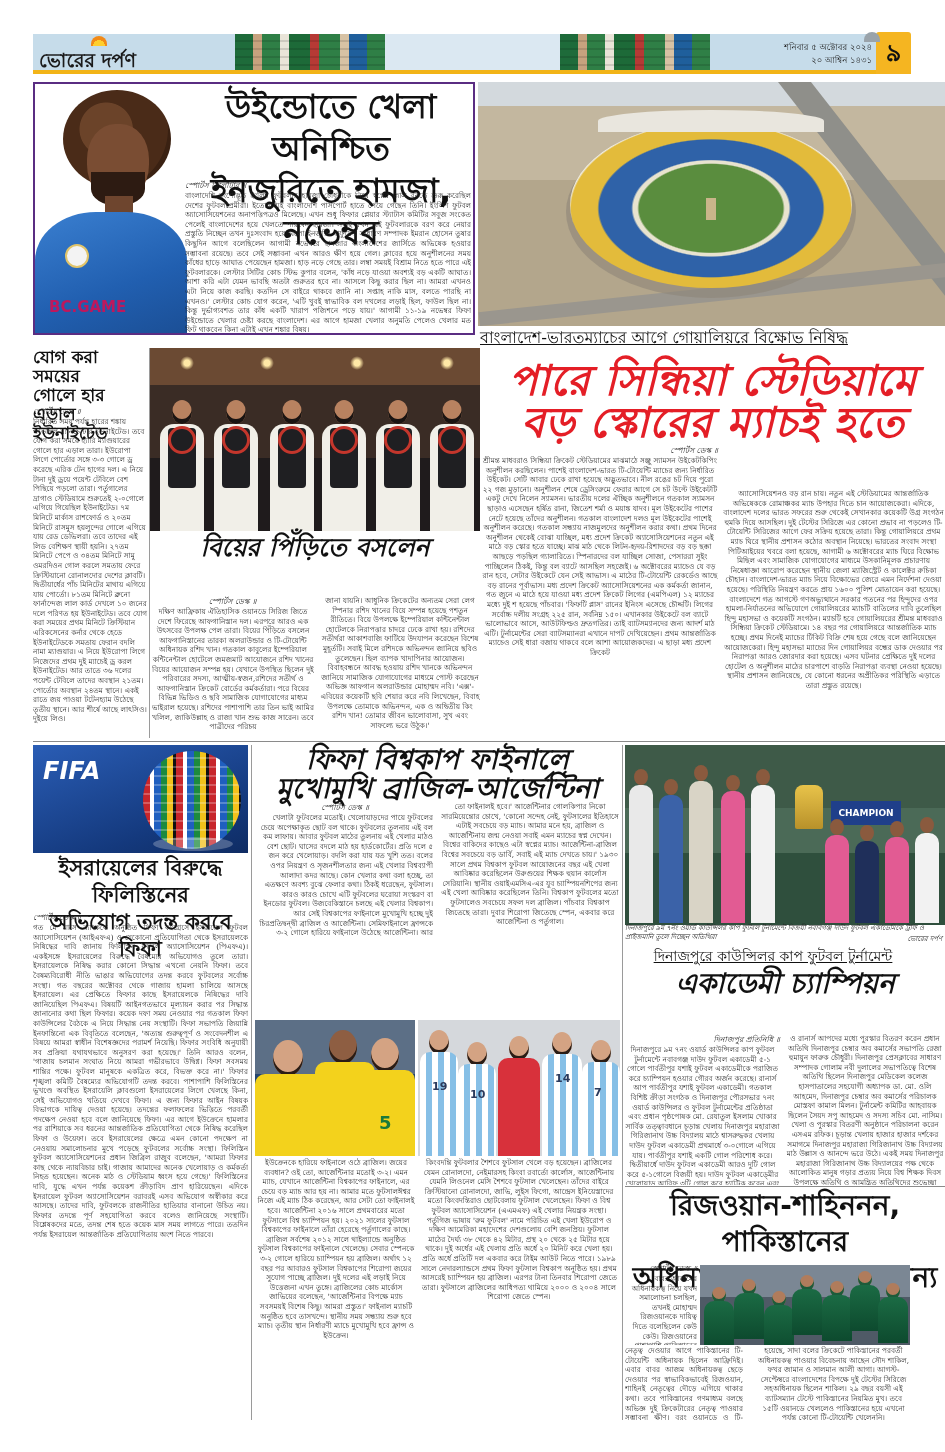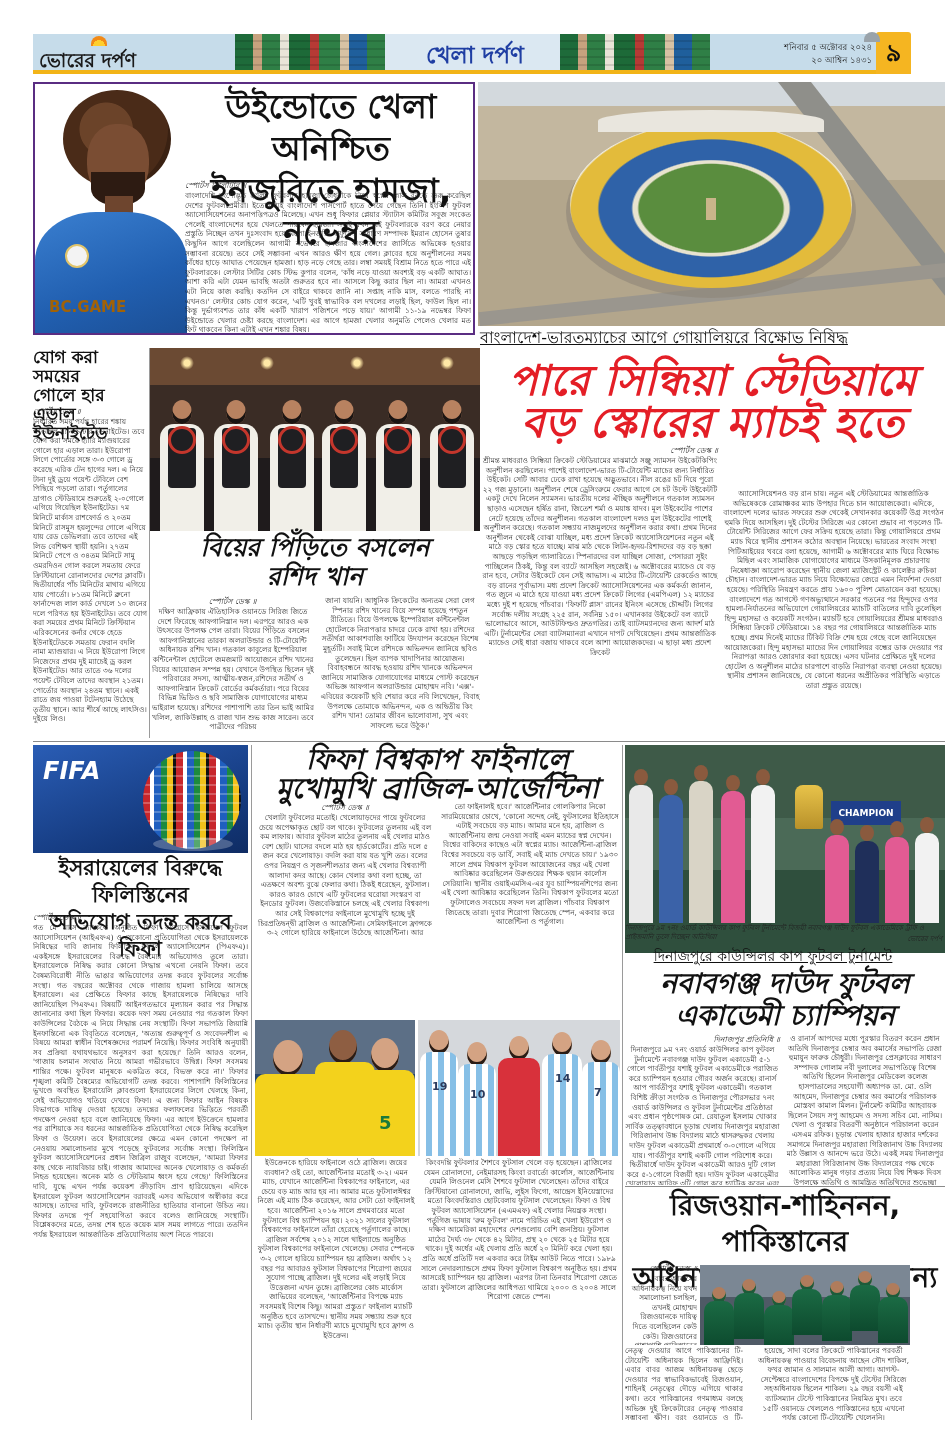--- a/index.html
+++ b/index.html
@@ -28,21 +28,21 @@
 
   
   .hamza-box { left: 33px; top: 82px; width: 442px; height: 253px; border: 2px solid #5a2d82; overflow: hidden; background: #fff; }
   .hamza-photo { left: 0; top: 0; width: 152px; height: 249px; background: #ffffff; overflow: hidden; }
   .hamza-hair { left: 28px; top: 6px; width: 108px; height: 98px; border-radius: 50%; background: radial-gradient(circle at 40% 40%, #6b4329 0 30%, #4a2b18 31% 70%, #3a2112 71%); }
   .hamza-face { left: 52px; top: 40px; width: 62px; height: 78px; border-radius: 45% 45% 48% 48%; background: #7a4d33; }
   .hamza-beard { left: 56px; top: 88px; width: 54px; height: 34px; border-radius: 0 0 50% 50%; background: #2d1b12; }
   .hamza-neck { left: 70px; top: 112px; width: 28px; height: 22px; background: #6e452e; }
   .hamza-jersey { left: 0; top: 128px; width: 152px; height: 121px; border-radius: 40% 40% 0 0; background: linear-gradient(160deg, #3a7fd0, #215fb0 60%, #1b4f96); }
   .hamza-badge { left: 30px; top: 160px; width: 24px; height: 24px; border-radius: 50%; background: #f3f3f3; border: 2px solid #e0c46a; }
-  .hamza-sponsor { left: 14px; top: 214px; font-weight: bold; font-size: 15px; color: #a16207; white-space: nowrap; }
+  .hamza-sponsor { left: 14px; top: 214px; font-weight: bold; font-size: 15px; color: #be185d; white-space: nowrap; }
   .hamza-headline { left: 154px; top: 2px; width: 284px; font-size: 33px; line-height: 42px; }
   .hamza-byline { left: 150px; top: 96px; }
   .hamza-body { left: 150px; top: 107px; width: 286px; height: 142px; }
 
   
   .stadium-photo { left: 478px; top: 82px; width: 467px; height: 244px; overflow: hidden;
       background: linear-gradient(180deg, #d3d9dd 0 10%, #c3b79f 10% 40%, #b3a68c 40% 100%); }
   .stadium-road { left: 300px; top: 0; width: 26px; height: 300px; background: #8f8f8a; transform: rotate(-38deg); transform-origin: top left; }
   .stadium-road2 { left: 0; top: 205px; width: 480px; height: 14px; background: #9a968e; transform: rotate(-6deg); }
   .stadium-shadow { left: 88px; top: 44px; width: 290px; height: 172px; border-radius: 50%; background: #8d8578; opacity: 0.6; }
@@ -85,37 +85,37 @@
         repeating-linear-gradient(0deg, rgba(255,255,255,0.25) 0 2px, transparent 2px 9px),
         repeating-linear-gradient(90deg, #c8262b 0 7px, #ffffff 7px 11px, #1f5fbf 11px 18px, #1c8a3f 18px 24px, #f2c21b 24px 30px, #111111 30px 33px); }
   .fifa-reflection { left: 120px; top: 92px; width: 80px; height: 14px; border-radius: 50%; background: rgba(255,255,255,0.25); }
   .israel-headline { left: 33px; top: 855px; width: 215px; font-size: 21px; line-height: 27px; }
   .israel-byline { left: 33px; top: 912px; }
   .israel-body { left: 33px; top: 923px; width: 215px; height: 497px; }
 
   
   .futsal-headline { left: 255px; top: 745px; width: 365px; font-size: 28px; line-height: 29px; font-style: italic; }
   .futsal-byline { left: 257px; top: 802px; width: 176px; text-align: center; }
-  .futsal-col1 { left: 257px; top: 813px; width: 176px; height: 205px; text-align: center; }
+  .futsal-col1 { left: 257px; top: 813px; width: 176px; height: 205px; text-align: right; }
   .futsal-col2 { left: 440px; top: 802px; width: 180px; height: 216px; text-align: center; }
   .brazil-photo { left: 255px; top: 1020px; width: 160px; height: 136px; overflow: hidden; background: linear-gradient(180deg, #5c6f86 0 40%, #26466f 40% 100%); }
   .argentina-photo { left: 418px; top: 1020px; width: 202px; height: 136px; overflow: hidden; background: #d5d8dc; }
   .player { position: absolute; }
   .player .head { position: absolute; border-radius: 50%; background: #d4a383; box-shadow: 0 -4px 0 #2a1c15 inset; }
   .player .shirt { position: absolute; border-radius: 10px 10px 0 0; }
   .shirt-bra { background: #f3d21c; }
   .shirt-arg { background: repeating-linear-gradient(90deg, #ffffff 0 6px, #86bfe6 6px 12px); }
   .shirt-gk { background: #d8313b; }
   .num { position: absolute; font-weight: bold; color: #1b7a3a; font-size: 18px; }
   .num-arg { color: #2b3a5c; font-size: 11px; }
   .futsal-cap1 { left: 257px; top: 1158px; width: 158px; height: 262px; text-align: center; }
   .futsal-cap2 { left: 420px; top: 1158px; width: 198px; height: 262px; text-align: center; }
 
   
-  .dinajpur-photo { left: 625px; top: 745px; width: 320px; height: 208px; overflow: hidden;
+  .dinajpur-photo { left: 625px; top: 745px; width: 320px; height: 180px; overflow: hidden;
       background: linear-gradient(180deg, #3e5a48 0 35%, #4b6a57 35% 60%, #2f4f3d 60% 100%); }
   .crowd { position: absolute; width: 24px; border-radius: 10px 10px 0 0; }
   .crowd-head { position: absolute; width: 14px; height: 16px; border-radius: 50%; background: #8a5a3e; }
   .trophy { left: 170px; top: 40px; width: 28px; height: 44px; background: linear-gradient(180deg, #e8c34a, #b8912a); border-radius: 8px 8px 2px 2px; }
   .champion-board { left: 206px; top: 56px; width: 70px; height: 24px; background: #1f3f8a; color: #ffffff; font-weight: bold; font-size: 9px; text-align: center; line-height: 24px; }
   .dinajpur-caption { left: 625px; top: 924px; width: 320px; font-family: "DejaVu Serif", serif; font-style: italic; font-size: 6.8px; line-height: 9px; color: #222; }
   .dinajpur-credit { left: 880px; top: 933px; width: 62px; text-align: right; font-family: "DejaVu Serif", serif; font-style: italic; font-size: 6.8px; color: #222; }
   .dinajpur-subhead { left: 628px; top: 946px; width: 290px; text-align: center; font-size: 14px; line-height: 20px; text-decoration: underline; color: #111; white-space: nowrap; }
   .dinajpur-headline { left: 625px; top: 968px; width: 320px; font-size: 28px; line-height: 32px; font-style: italic; }
   .dinajpur-byline { left: 625px; top: 1034px; width: 155px; text-align: right; }
@@ -135,21 +135,20 @@
 </style>
 </head>
 <body>
 
 <div class="abs masthead">
   <div class="abs logo-sun"></div>
   <div class="abs logo">ভোরের দর্পণ</div>
   <div class="abs banner">
     <div class="banner-panel" style="left:0;width:150px;"></div>
     <div class="banner-panel" style="left:325px;width:150px;"></div>
-    <div class="abs banner-title">খেলা দর্পণ</div>
   </div>
   <div class="abs date-block">
     <div>শনিবার ৫ অক্টোবর ২০২৪</div>
     <div>২০ আশ্বিন ১৪৩১</div>
   </div>
   <div class="abs page-no">৯</div>
 </div>
 
 <div class="abs hamza-box">
   <div class="abs hamza-photo">
@@ -224,21 +223,20 @@
     </div>
   <div class="groom" style="left:278px">
       <div class="head"></div>
       <div class="robe"></div>
       <div class="vest"></div>
       <div class="garland"></div>
     </div>
 </div>
 <div class="abs headline wedding-headline">
   <span>বিয়ের পিঁড়িতে বসলেন</span>
-  <span>রশিদ খান</span>
 </div>
 <span class="abs byline wedding-byline">স্পোর্টস ডেস্ক ॥</span>
 <div class="abs body-text wedding-col1">দক্ষিণ আফ্রিকায় ঐতিহাসিক ওয়ানডে সিরিজ জিতে দেশে ফিরেছে আফগানিস্তান দল। এরপরে আরও এক উৎসবের উপলক্ষ পেল তারা। বিয়ের পিঁড়িতে বসলেন আফগানিস্তানের তারকা অলরাউন্ডার ও টি-টোয়েন্টি অধিনায়ক রশিদ খান। গতকাল কাবুলের ইম্পেরিয়াল কন্টিনেন্টাল হোটেলে জমজমাট আয়োজনে রশিদ খানের বিয়ের আয়োজন সম্পন্ন হয়। যেখানে উপস্থিত ছিলেন দুই পরিবারের সদস্য, আত্মীয়-স্বজন,রশিদের সতীর্থ ও আফগানিস্তান ক্রিকেট বোর্ডের কর্মকর্তারা। পরে বিয়ের বিভিন্ন ভিডিও ও ছবি সামাজিক যোগাযোগের মাধ্যম ভাইরাল হয়েছে। রশিদের পাশাপাশি তার তিন ভাই আমির খলিল, জাকিউল্লাহ ও রাজা খান শুভ কাজ সারেন। তবে পাত্রীদের পরিচয়</div>
 <div class="abs body-text wedding-col2">জানা যায়নি। আধুনিক ক্রিকেটের অন্যতম সেরা লেগ স্পিনার রশিদ খানের বিয়ে সম্পন্ন হয়েছে পশতুন রীতিতে। বিয়ে উপলক্ষে ইম্পেরিয়াল কন্টিনেন্টাল হোটেলকে নিরাপত্তার চাদরে ঢেকে রাখা হয়। রশিদের সতীর্থরা আকাশবাজি ফাটিয়ে উদযাপন করেছেন বিশেষ মুহূর্তটি। সবাই মিলে রশিদকে অভিনন্দন জানিয়ে ছবিও তুলেছেন। ছিল ব্যাপক খাদাপিনার আয়োজন। বিবাহবন্ধনে আবদ্ধ হওয়ায় রশিদ খানকে অভিনন্দন জানিয়ে সামাজিক যোগাযোগের মাধ্যমে পোস্ট করেছেন অভিজ্ঞ আফগান অলরাউন্ডার মোহাম্মদ নবি। 'এক্স'-এবিয়ের কয়েকটি ছবি শেয়ার করে নবি লিখেছেন, বিবাহ উপলক্ষে তোমাকে অভিনন্দন, এক ও অদ্বিতীয় কিং রশিদ খান! তোমার জীবন ভালোবাসা, সুখ এবং সাফল্যে ভরে উঠুক।'</div>
 
 <div class="abs headline sindhia-headline">
   <span>পারে সিন্ধিয়া স্টেডিয়ামে</span>
   <span>বড় স্কোরের ম্যাচই হতে</span>
 </div>
 <span class="abs byline sindhia-byline">স্পোর্টস ডেস্ক ॥</span>
@@ -336,21 +334,20 @@
   <div class="crowd-head" style="left:235px;top:80px;"></div>
   <div class="crowd" style="left:260px;top:92px;height:86px;background:#e25b93;"></div>
   <div class="crowd-head" style="left:265px;top:76px;"></div>
   <div class="crowd" style="left:290px;top:88px;height:90px;background:#f2f2f2;"></div>
   <div class="crowd-head" style="left:295px;top:72px;"></div>
 </div>
 <div class="abs dinajpur-caption">দিনাজপুরে ৯ম ৭নং ওয়ার্ড কাউন্সিলর কাপ ফুটবল টুর্নামেন্টে বিজয়ী নবাবগঞ্জ দাউদ ফুটবল একাডেমিকে ট্রফি ও প্রাইজমানি তুলে দিচ্ছেন অতিথিরা</div>
 <div class="abs dinajpur-credit">ভোরের দর্পণ</div>
 <div class="abs dinajpur-subhead">দিনাজপুরে কাউন্সিলর কাপ ফুটবল টুর্নামেন্ট</div>
 <div class="abs headline dinajpur-headline">
-  <span>নবাবগঞ্জ দাউদ ফুটবল</span>
   <span>একাডেমী চ্যাম্পিয়ন</span>
 </div>
 <span class="abs byline dinajpur-byline">দিনাজপুর প্রতিনিধি ॥</span>
 <div class="abs body-text dinajpur-col1">দিনাজপুরে ৯ম ৭নং ওয়ার্ড কাউন্সিলর কাপ ফুটবল টুর্নামেন্টে নবাবগঞ্জ দাউদ ফুটবল একাডেমী ৫-১ গোলে পার্বতীপুর যশাই ফুটবল একাডেমীকে পরাজিত করে চ্যাম্পিয়ন হওয়ার গৌরব অর্জন করেছে। রানার্স আপ পার্বতীপুর যশাই ফুটবল একাডেমী। গতকাল বিশিষ্ট ক্রীড়া সংগঠক ও দিনাজপুর পৌরসভার ৭নং ওয়ার্ড কাউন্সিলর ও ফুটবল টুর্নামেন্টের প্রতিষ্ঠাতা এবং প্রধান পৃষ্ঠপোষক মো. রেযাতুল ইসলাম খোকার সার্বিক তত্ত্বাবধানে চূড়ান্ত খেলায় দিনাজপুর মহারাজা গিরিজানাথ উচ্চ বিদ্যালয় মাঠে শ্বাসরুদ্ধকর খেলায় দাউদ ফুটবল একাডেমী প্রথমার্ধে ৩-০গোলে এগিয়ে যায়। পার্বতীপুর যশাই একটি গোল পরিশোধ করে। দ্বিতীয়ার্ধে দাউদ ফুটবল একাডেমী আরও দুটি গোল করে ৫-১গোলে বিজয়ী হয়। দাউদ ফুটবল একাডে্মীর খেলোয়াড় আরিফ ৩টি গোল করে হ্যাট্রিক করেন এবং ম্যান অব দ্য ম্যাচ ও ম্যান অব দ্য টুর্নামেন্ট নির্বাচিত হন। খেলা শেষে চ্যাম্পিয়ন</div>
 <div class="abs body-text dinajpur-col2">ও রানার্স আপদের মধ্যে পুরস্কার বিতরণ করেন প্রধান অতিথি দিনাজপুর চেম্বার অব কমার্সের সভাপতি রেজা হুমায়ুন ফারুক চৌধুরী। দিনাজপুর প্রেসক্লাবের সাধারণ সম্পাদক গোলাম নবী দুলালের সভাপতিত্বে বিশেষ অতিথি ছিলেন দিনাজপুর মেডিকেল কলেজ হাসপাতালের সহযোগী অধ্যাপক ডা. মো. ওলি আহমেদ, দিনাজপুর চেম্বার অব কমার্সের পরিচালক মোস্তফা কামাল মিলন। টুর্নামেন্ট কমিটির আহবায়ক ছিলেন সৈয়দ সপু আহমেদ ও সদস্য সচিব মো. নাসিম। খেলা ও পুরস্কার বিতরণী অনুষ্ঠানে পরিচালনা করেন এসএম রফিক। চূড়ান্ত খেলায় হাজার হাজার দর্শকের সমাগমে দিনাজপুর মহারাজা গিরিজানাথ উচ্চ বিদ্যালয় মাঠ উল্লাস ও আনন্দে ভরে উঠে। একই সময় দিনাজপুর মহারাজা গিরিজানাথ উচ্চ বিদ্যালয়ের পক্ষ থেকে আলোকিত মানুষ গড়ার প্রত্যয় নিয়ে বিশ্ব শিক্ষক দিবস উপলক্ষে অতিথি ও আমন্ত্রিত অতিথিদের শুভেচ্ছা উপহার দেয়া হয়।</div>
 
 <div class="abs headline pak-headline">
   <span>রিজওয়ান-শাহিননন, পাকিস্তানের</span>
   <span>অধিনায়ক হতে পারেন অন্য কেউ</span>
 </div>

